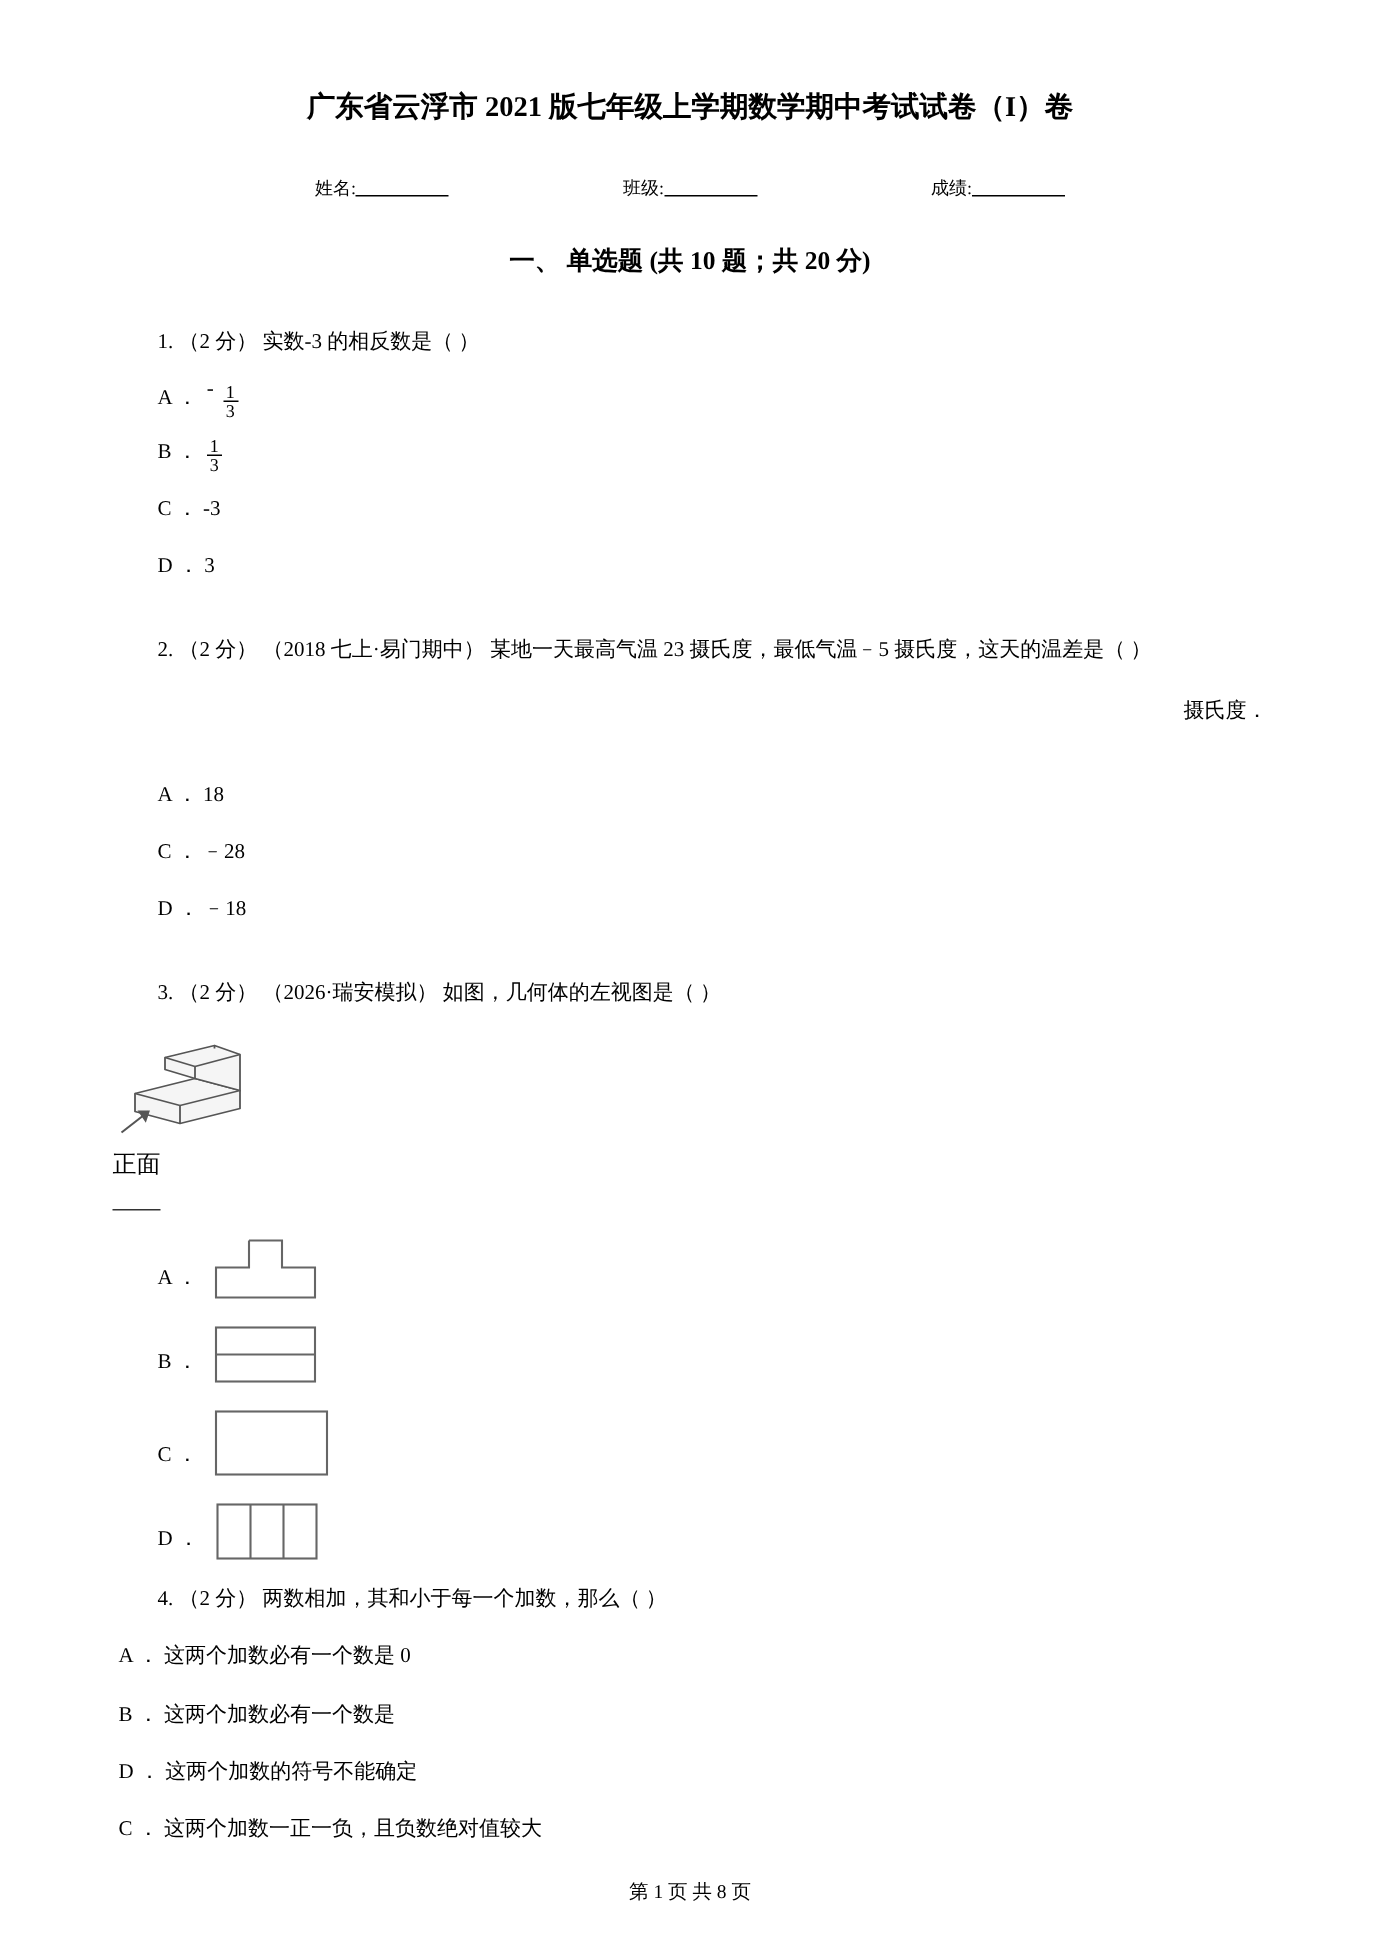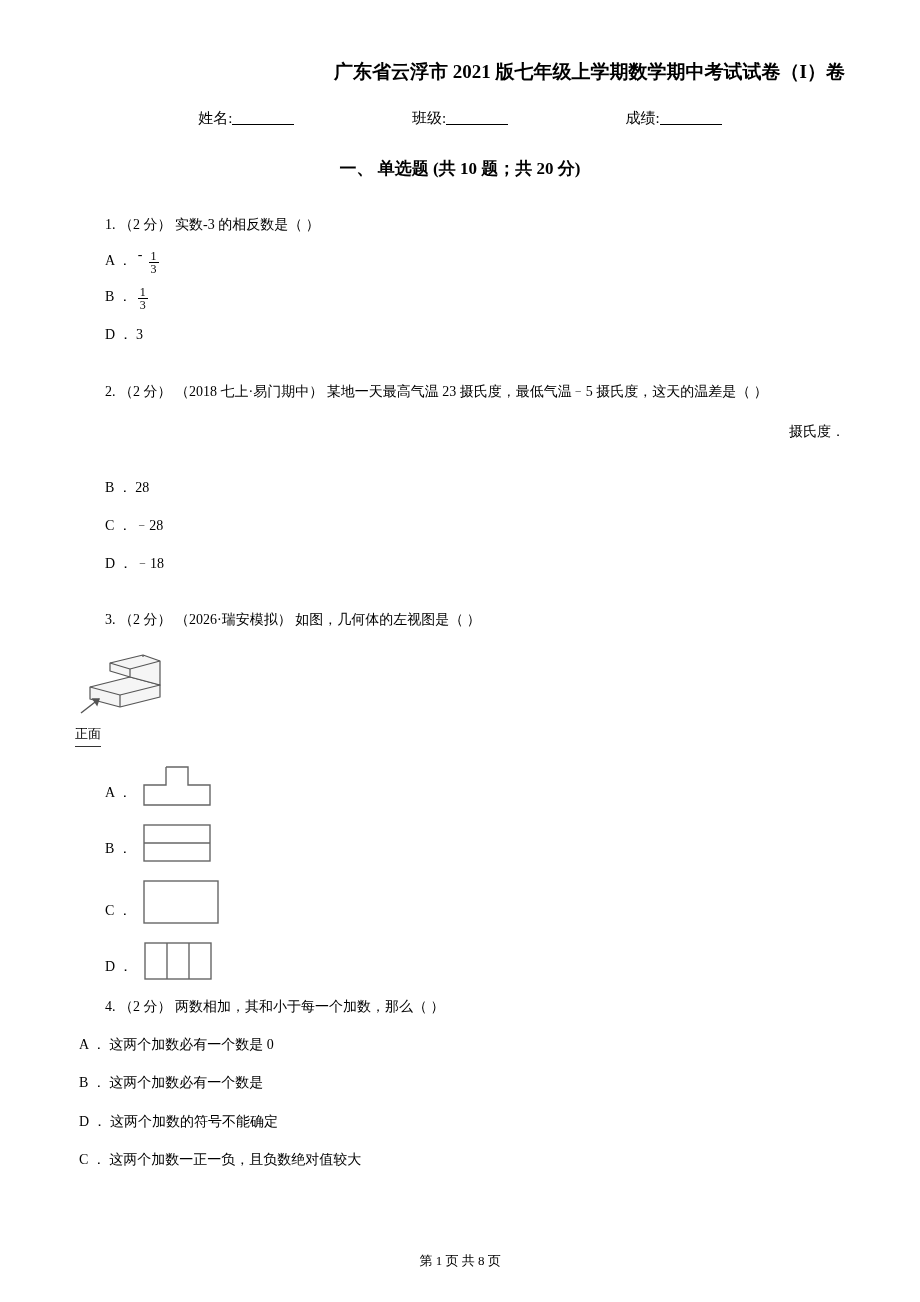--- a/index.html
+++ b/index.html
@@ -8,28 +8,28 @@
       font-size: 14px;
       color: #000;
       background: #fff;
       width: 920px;
       min-height: 1302px;
       padding: 55px 75px 30px 75px;
       line-height: 1.8;
       position: relative;
     }
     .title {
-      text-align: right;
+      text-align: center;
       font-size: 19px;
       font-weight: bold;
-      margin-bottom: 16px;
+      margin-bottom: 26px;
     }
     .info-row {
       text-align: center;
-      font-size: 15px;
+      font-size: 12px;
       margin-bottom: 22px;
     }
     .info-row .blank {
       display: inline-block;
       border-bottom: 1px solid #000;
       width: 62px;
       height: 1em;
       vertical-align: -2px;
     }
     .info-row .gap { display: inline-block; width: 110px; }
@@ -67,24 +67,24 @@
       top: -2px;
     }
     .fraction .num { display: block; border-bottom: 1px solid #000; padding: 0 2px; }
     .fraction .den { display: block; padding: 0 2px; }
     .geo-figure {
       margin: 10px 0 6px 0;
       display: block;
     }
     .front-label {
       font-family: "SimHei", sans-serif;
-      font-size: 13px;
+      font-size: 16px;
       border-bottom: 1.5px solid #333;
       display: inline-block;
-      padding-bottom: 1px;
+      padding-bottom: 14px;
     }
     .shape-svg { display: block; }
     .footer {
       position: absolute;
       bottom: 30px;
       left: 0;
       right: 0;
       text-align: center;
       font-size: 13px;
     }
@@ -114,29 +114,30 @@
         <span class="den">3</span>
       </span>
   </div>
   <div class="option">
     <span>B ．</span>
     <span class="fraction">
         <span class="num">1</span>
         <span class="den">3</span>
       </span>
   </div>
+  <div class="option-inline">C ． -3</div>
   <div class="option-inline">D ． 3</div>
 </div>
 
 <div class="question">
   <div class="q-stem">2.  （2 分） （2018 七上·易门期中） 某地一天最高气温 23 摄氏度，最低气温﹣5 摄氏度，这天的温差是（    ）</div>
 </div>
 <div class="wrap-text">摄氏度．</div>
 <div class="question">
-  <div class="option-inline">B ． 28</div>
+  <div class="option-inline">A ． 18</div>
   <div class="option-inline">C ． ﹣28</div>
   <div class="option-inline">D ． ﹣18</div>
 </div>
 
 <div class="question">
   <div class="q-stem">3.  （2 分） （2026·瑞安模拟） 如图，几何体的左视图是（    ）</div>
 </div>
 
 <div style="margin-left:0;">
   <svg class="geo-figure" width="95" height="70" viewBox="0 0 95 70">

